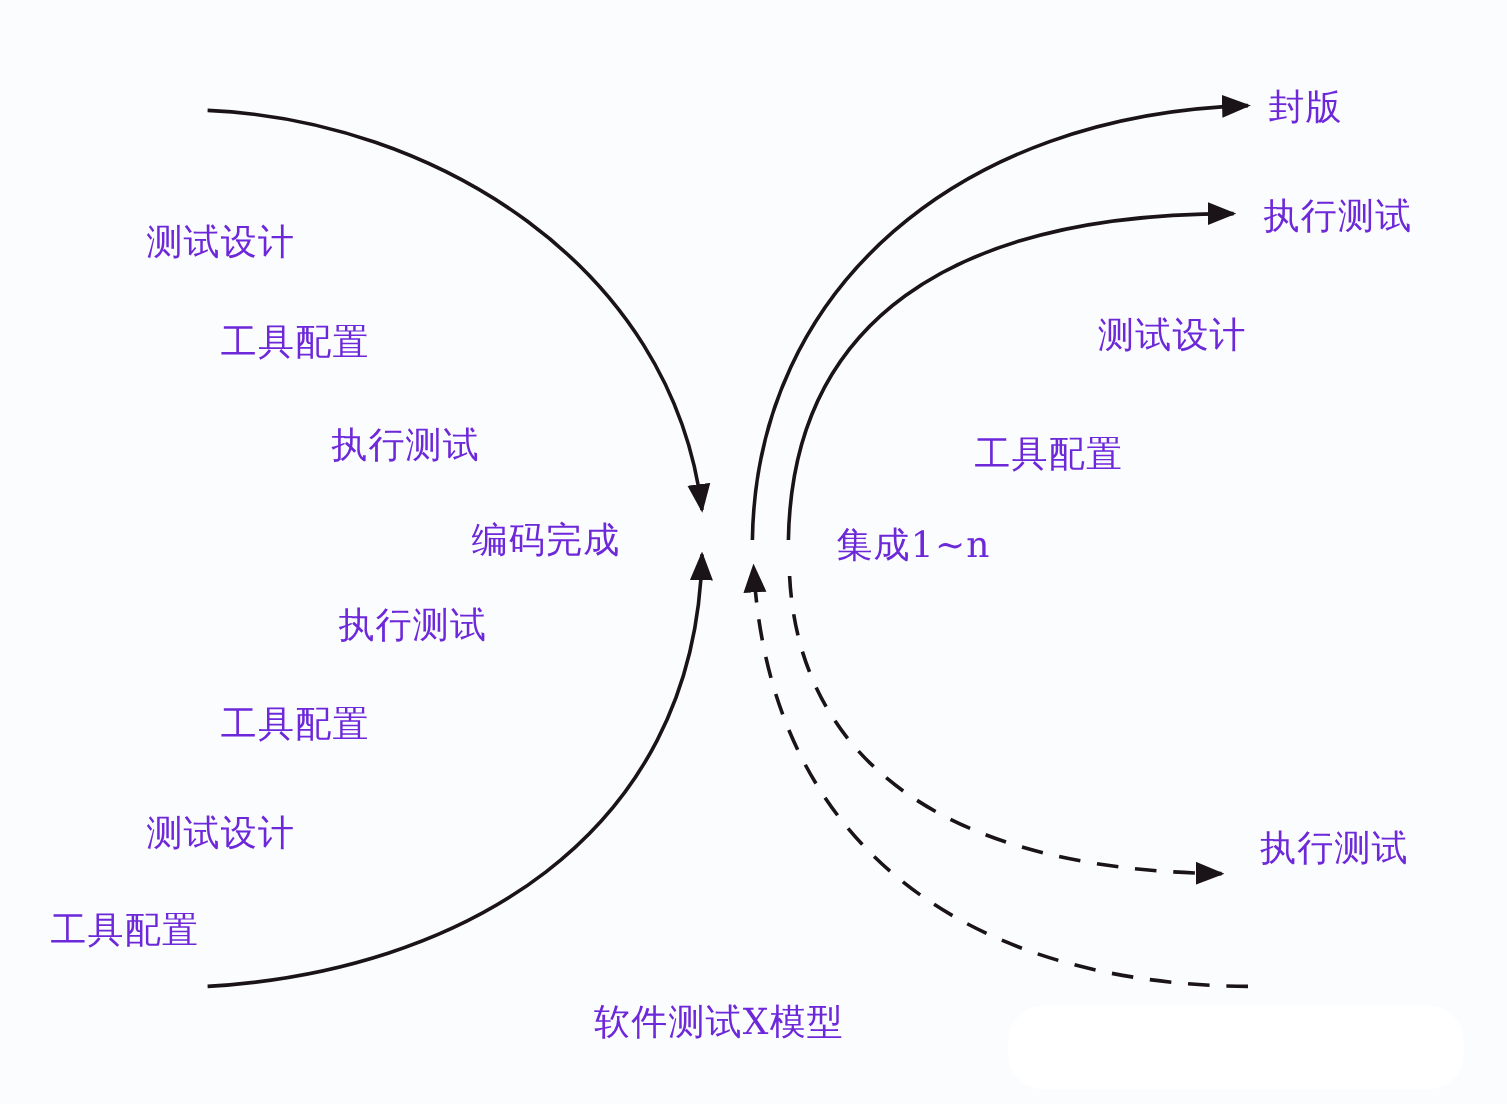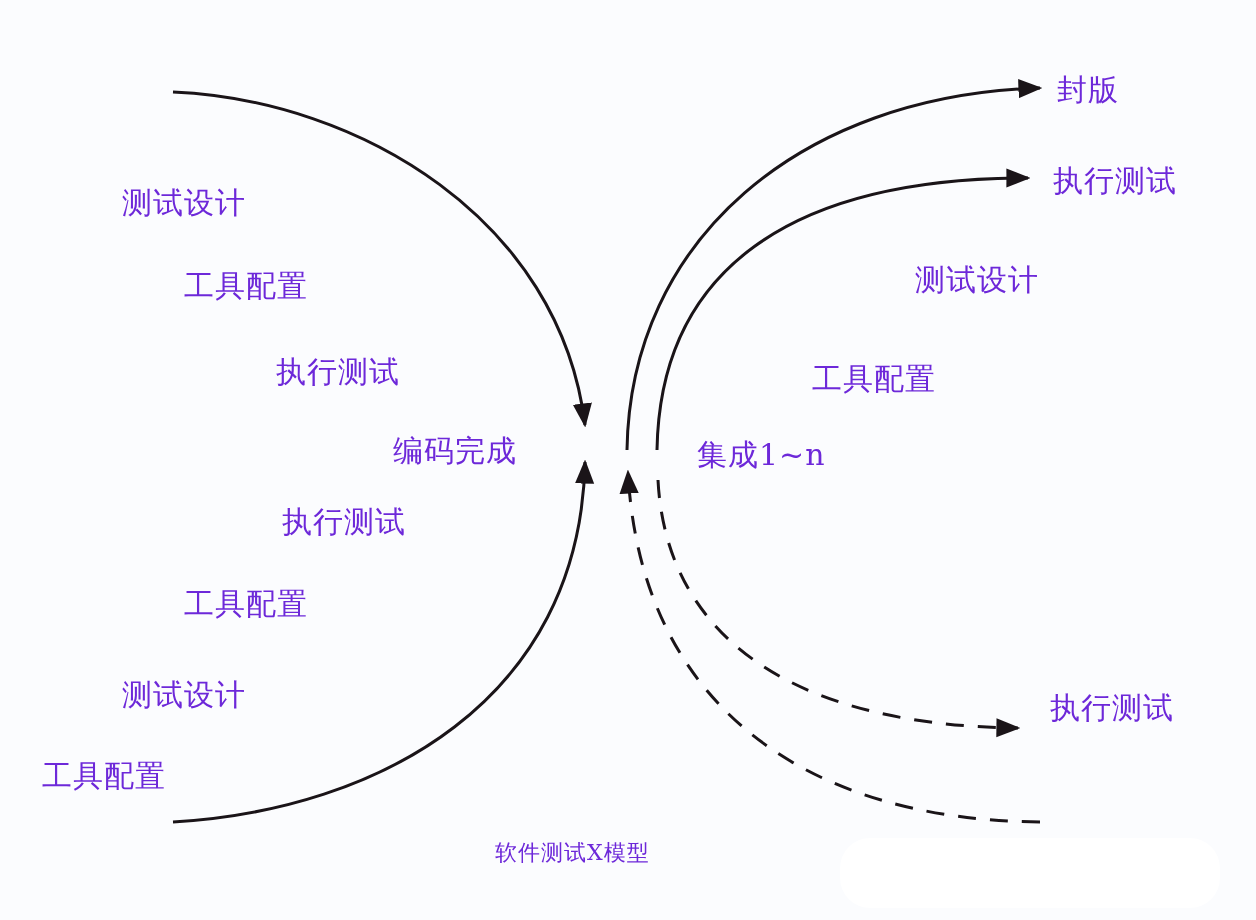--- a/index.html
+++ b/index.html
@@ -26,21 +26,21 @@
     .label {
       position: absolute;
       font-family: "DejaVu Serif", "Liberation Serif", serif;
       font-size: 30px;
       line-height: 36px;
       color: #6d28d9;
       white-space: nowrap;
       letter-spacing: 1px;
     }
     .caption {
-      font-size: 22px;
+      font-size: 30px;
     }
     .smear {
       position: absolute;
       left: 840px;
       top: 838px;
       width: 380px;
       height: 70px;
       background: #ffffff;
       border-radius: 30px;
       opacity: 0.9;

